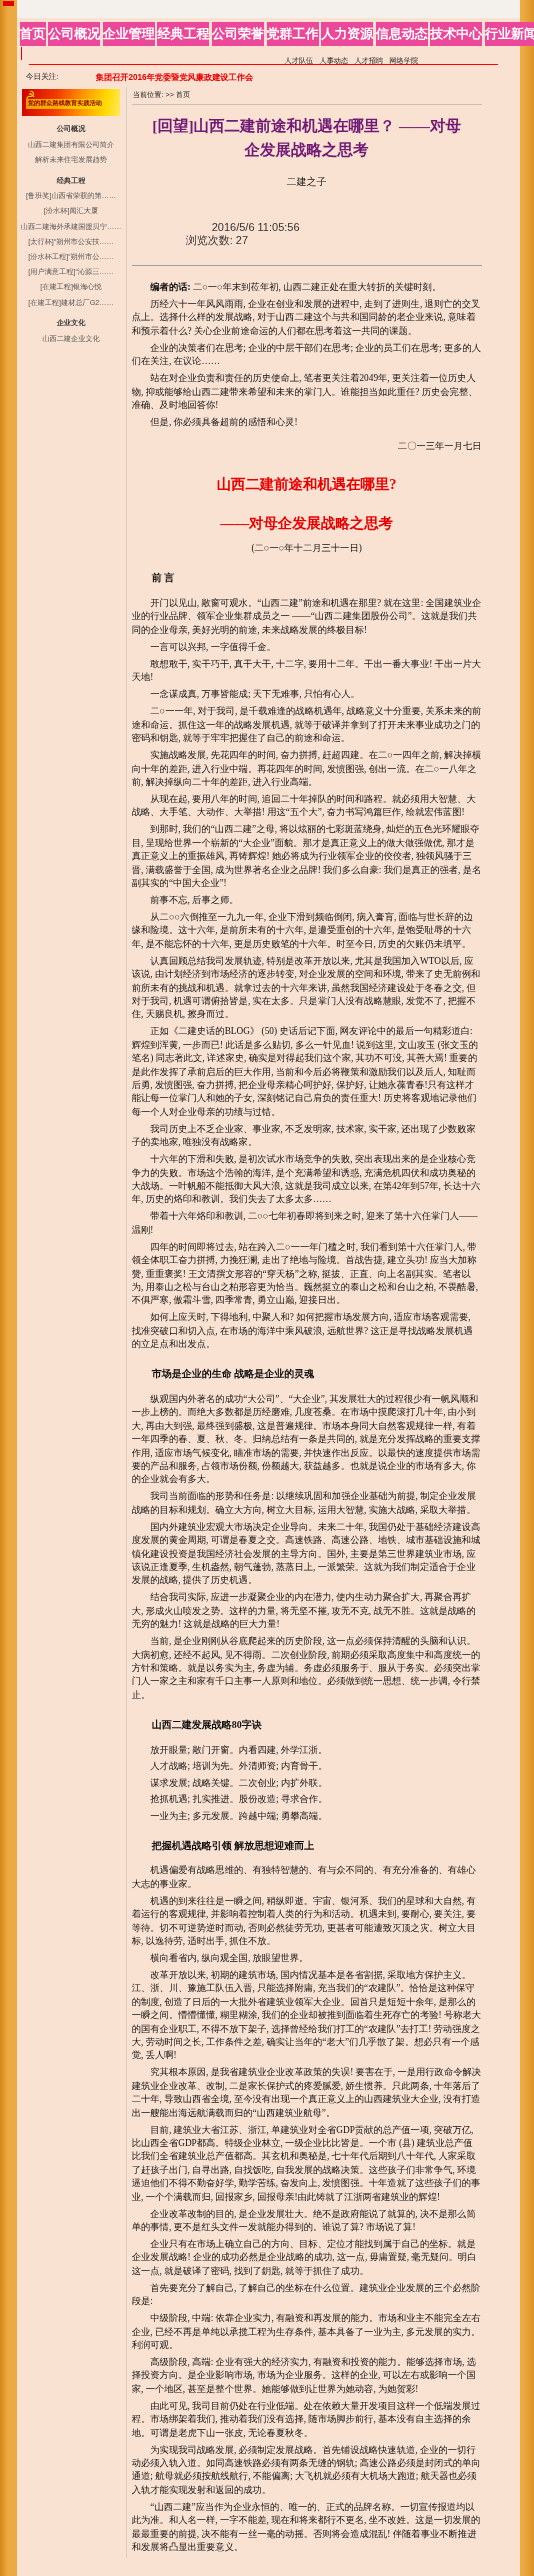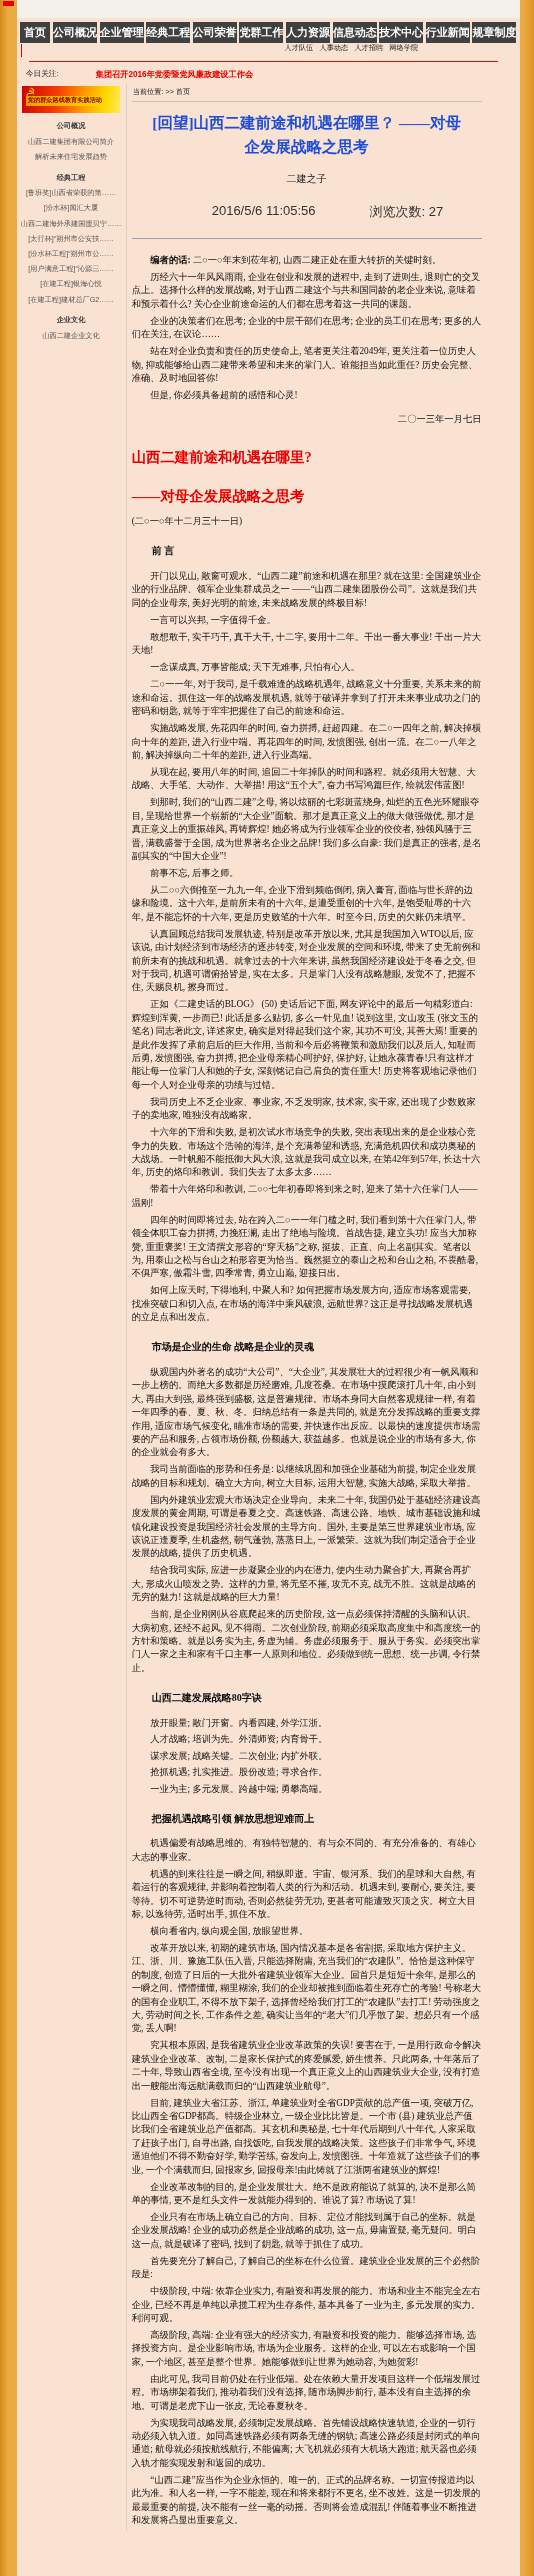--- a/index.html
+++ b/index.html
@@ -5,59 +5,59 @@
   html,body { margin:0; padding:0; }
   body {
     width:534px; min-height:3280px; position:relative;
     font-family:"Liberation Sans", sans-serif;
     background:linear-gradient(90deg,#d5881c 0px,#ecab42 8.2px,#ecab42 523px,#dd9226 534px);
   }
   .corner-marker{ position:absolute; left:3.1px; top:0.5px; width:11.3px; height:5.2px; background:#e60000; }
   .page{ margin-left:16.5px; width:503px; min-height:3280px; background:#fae2d2; display:flow-root; }
   .topbar{ height:17.5px; background:#f4f1ec; }
   .navbar{ margin:4.1px 3.1px 0 3.1px; display:flex; gap:2.6px; }
-  .nav-btn{ flex:1; background:#404040; color:#ffffff; font-weight:bold; font-size:11px;
+  .nav-btn{ flex:1; background:#ec4899; color:#ffffff; font-weight:bold; font-size:13px;
     text-align:center; padding:3.1px 0; cursor:pointer; white-space:nowrap; }
   .subnav{ position:relative; height:15.5px; }
   .subnav-tick{ position:absolute; left:4.1px; top:1.5px; width:1.5px; height:13px; background:#e60000; }
-  .subnav-links{ position:absolute; left:268px; top:0; font-size:7.2px; color:#222; display:flex; gap:6.2px; }
+  .subnav-links{ position:absolute; left:268px; top:10px; font-size:7.2px; color:#222; display:flex; gap:6.2px; }
   .subnav-links span{ cursor:pointer; }
   .red-rule{ height:1px; background:#ff0000; margin:3.1px 21.6px 0 12.4px; }
   .red-rule::before{ content:""; }
   .focus-row{ display:flex; align-items:center; padding:6.2px 0 1px 9.3px; font-size:7.7px; color:#222; }
   .focus-headline{ margin-left:37px; color:#e60000; font-weight:bold; font-size:8.2px; cursor:pointer; }
   .content-wrap{ display:flex; margin-top:3.1px; }
   .sidebar{ width:109px; flex:none; padding-top:2.1px; }
   .banner{ margin:0 0 8.2px 5.7px; width:98px; height:27px; position:relative; cursor:pointer;
     background:linear-gradient(100deg,#cf0000,#f43b00 35%,#ff9a00 62%,#ffd900 84%,#ffe95d); }
   .banner-emblem{ position:absolute; left:3.1px; top:0px; color:#ffd900; font-size:11.3px; }
   .banner-text{ position:absolute; left:4.1px; top:9.8px; color:#8b0000; background:rgba(255,217,0,0.72);
     font-size:6.2px; font-weight:bold; padding:0.5px 1.5px; white-space:nowrap; }
   .side-section{ text-align:center; font-size:7.2px; margin-bottom:2.1px; }
   .side-title{ color:#3a3a3a; font-weight:bold; margin:8.2px 0 3.1px; }
   .side-item{ color:#555; padding:2.6px 0; cursor:pointer; }
   .main{ flex:1; border-left:0.5px solid #d8cfc5; padding:0 38px 0 5.2px; position:relative; }
   .breadcrumb{ font-size:7.2px; color:#222; padding:3.6px 0 4.1px 1px; }
   .breadcrumb .bc-link{ cursor:pointer; }
   .article{ border-top:0.5px solid #c9bfb5; padding-top:6.2px; }
-  .article-title{ color:#1d4ed8; font-weight:bold; font-size:15.5px; line-height:24px;
+  .article-title{ color:#701a75; font-weight:bold; font-size:15.5px; line-height:24px;
     text-align:center; margin:2.1px 13.4px 0; font-family:"Liberation Serif", serif; }
   .article-author{ text-align:center; font-size:10px; margin-top:13.4px; color:#111;
     font-family:"Liberation Serif", serif; }
-  .meta-row{ display:flex; font-size:13px; color:#333; margin-top:17px; }
+  .meta-row{ display:flex; font-size:11px; color:#333; margin-top:32px;flex-direction:column; }
   .meta-date{ margin-left:80px; }
   .meta-views{ margin-left:54px; }
   .article-rule{ border-bottom:0.5px solid #9aa0b0; margin-top:16.5px; }
   .article-body{ font-size:9.3px; line-height:13.4px; color:#111; margin-top:15.5px;
     font-family:"Liberation Serif", serif; }
   .para{ text-indent:2em; margin:0 0 3.6px; }
   .para b{ font-weight:bold; }
   .right-line{ text-align:right; margin:10.3px 0 5.2px; }
-  .red-title{ color:#e80000; font-weight:bold; font-size:14.4px; margin:25px 0 0; }
-  .center-line{ margin:12.4px 0 13.4px; }
+  .red-title{ color:#e80000; font-weight:bold; font-size:14.4px; text-align:center; margin:25px 0 0; }
+  .center-line{ text-align:center; margin:12.4px 0 13.4px; }
   .sub-head{ font-weight:bold; font-size:10px; text-indent:2em; margin:15.5px 0 12.4px; }
   .verse{ text-indent:2em; margin:0 0 3.1px; }
 </style>
 </head>
 <body>
 
 <div class="corner-marker"></div>
 
 <div class="page">
   <div class="topbar"></div>

